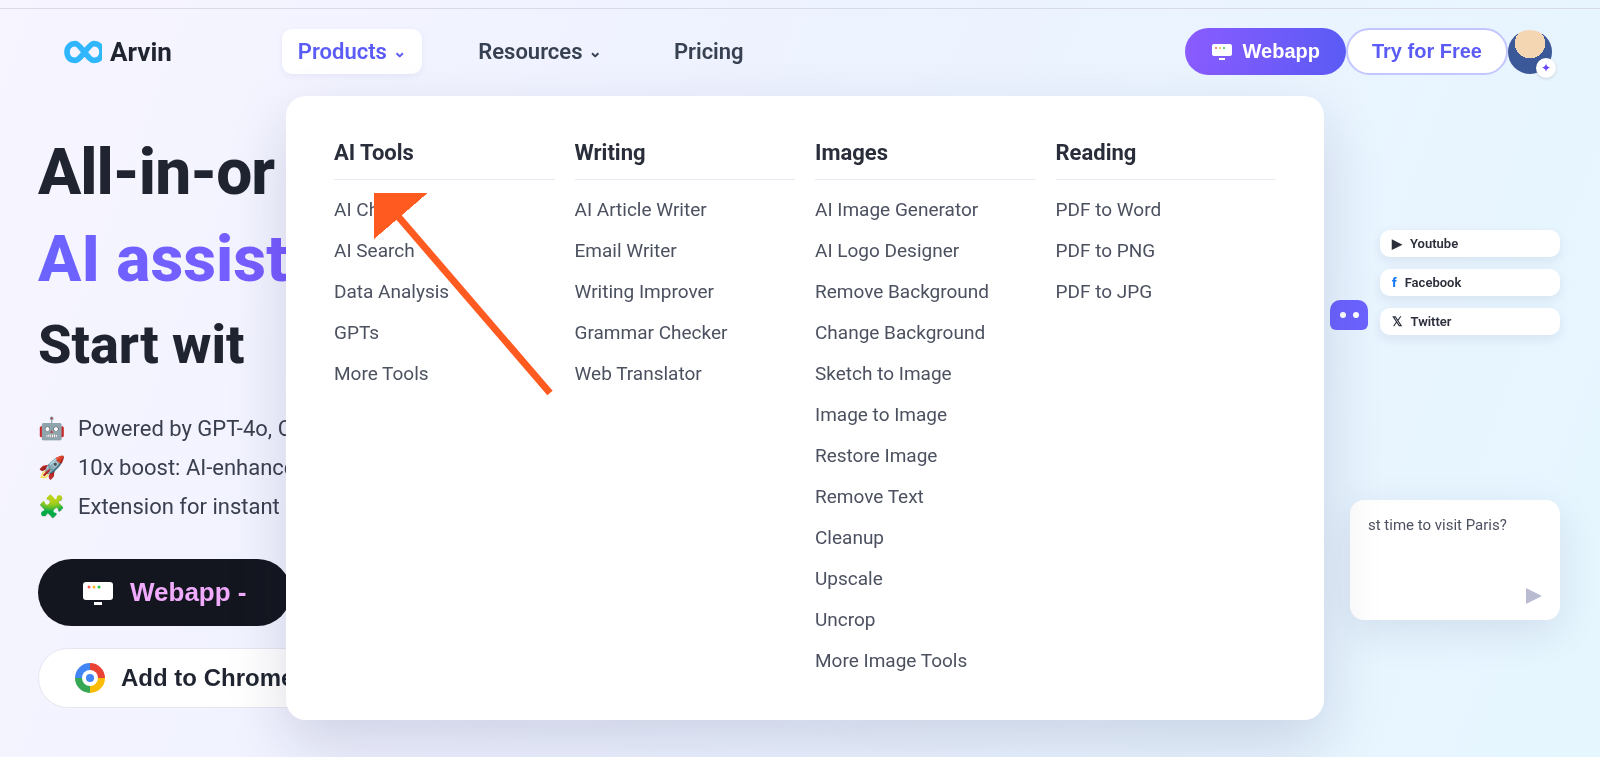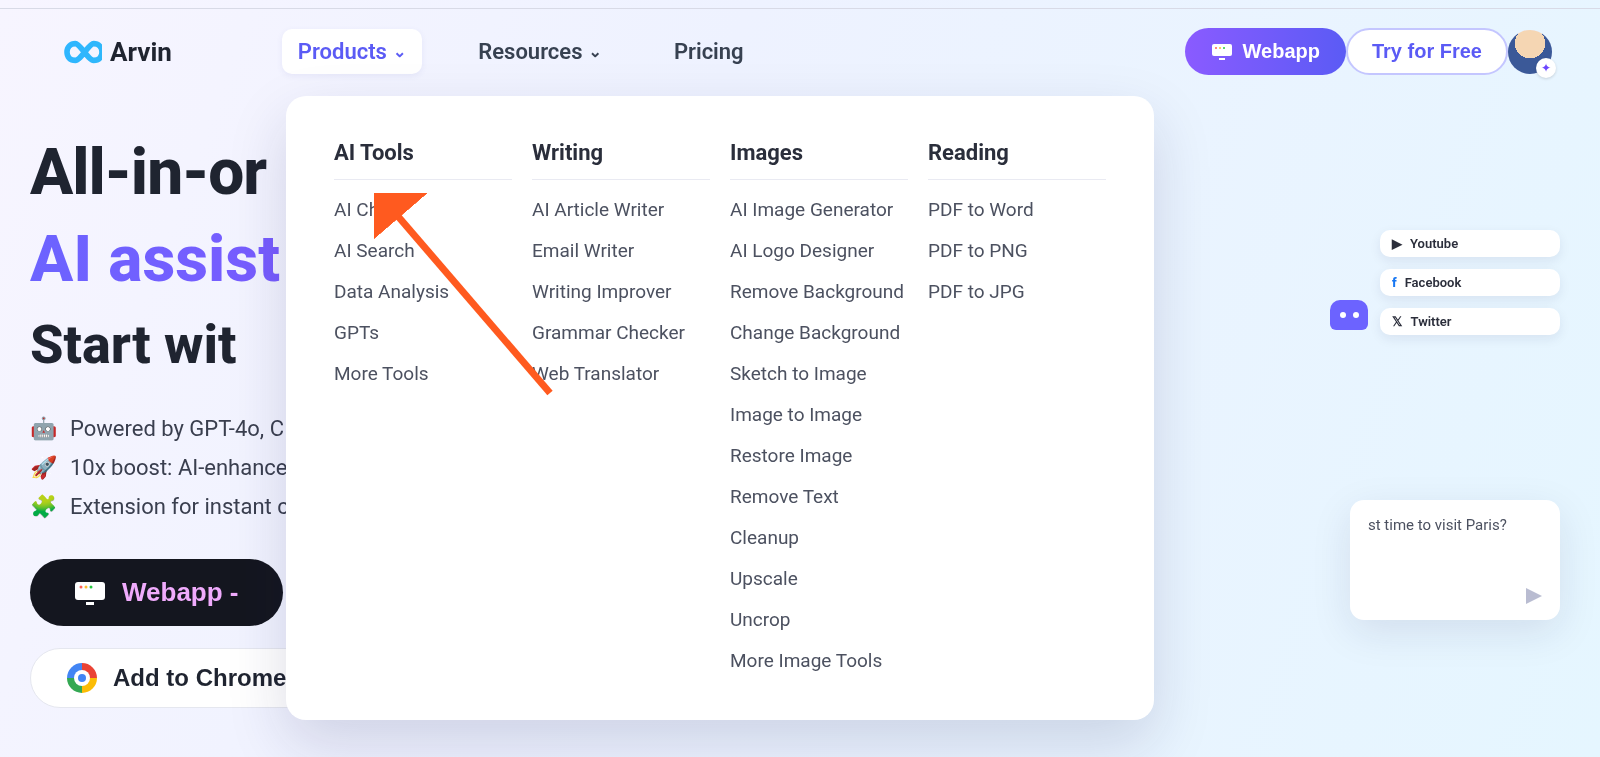--- a/index.html
+++ b/index.html
@@ -84,21 +84,21 @@
   .avatar-badge {
     position:absolute; right:-4px; bottom:-4px;
     width:20px; height:20px; border-radius:50%;
     background:#fff; box-shadow:0 1px 3px rgba(0,0,0,.15);
     display:flex; align-items:center; justify-content:center;
     color:#6b46ff; font-size:12px;
   }
 
   
   .hero {
-    position: absolute; left: 30px; top: 135px;
+    position: absolute; left: 38px; top: 135px;
     max-width: 700px;
   }
   .hero h1 {
     font-size: 64px; font-weight: 800; margin:0 0 12px;
     color: var(--text-dark); letter-spacing:-1px;
   }
   .hero .grad {
     font-size:64px; font-weight:800;
     background: linear-gradient(90deg,#6c63ff,#7a5bff);
     -webkit-background-clip:text; background-clip:text; color:transparent;
@@ -140,21 +140,21 @@
   .chrome-dots::after{
     content:""; position:absolute; inset:7px; border-radius:50%; background:#fff;
   }
   .chrome-dots::before{
     content:""; position:absolute; inset:11px; border-radius:50%; background:#4285f4; z-index:1;
   }
 
   
   .dropdown {
     position:absolute; left:286px; top:96px;
-    width:868px; background:#fff;
+    width:1038px; background:#fff;
     border-radius:20px; box-shadow:0 24px 60px rgba(30,30,80,.15);
     padding:44px 48px 48px;
     display:grid; grid-template-columns: repeat(4, 1fr); gap:30px 20px;
   }
   .col-title {
     font-size:22px; font-weight:700; color:#2a2e3b;
     padding-bottom:14px; border-bottom:1px solid #e9eaf2;
     margin-bottom:18px; white-space:nowrap;
   }
   .col-items { display:flex; flex-direction:column; gap:18px; }

